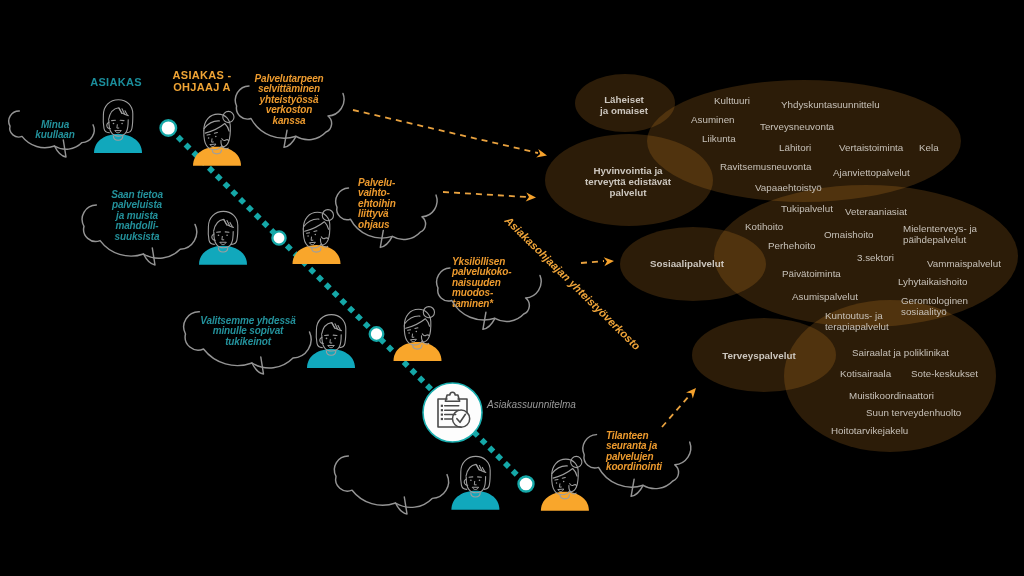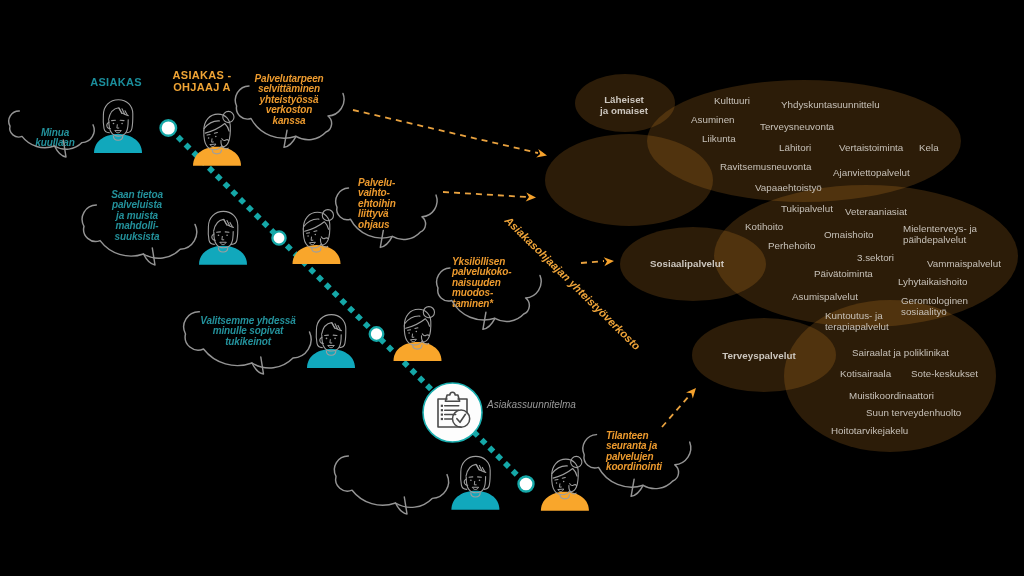--- a/index.html
+++ b/index.html
@@ -37,20 +37,23 @@
       <ellipse cx="890" cy="376" rx="106" ry="76"></ellipse>
       <ellipse cx="625" cy="103" rx="50" ry="29"></ellipse>
       <ellipse cx="629" cy="180" rx="84" ry="46"></ellipse>
       <ellipse cx="693" cy="264" rx="73" ry="37"></ellipse>
       <ellipse cx="764" cy="355" rx="72" ry="37"></ellipse>
     </g>
   </svg>
 
   <div class="elab" style="left:579px;top:94px;width:90px;">Läheiset
 ja omaiset</div>
+  <div class="elab" style="left:558px;top:165px;width:140px;">Hyvinvointia ja
+terveyttä edistävät
+palvelut</div>
   <div class="elab" style="left:627px;top:258px;width:120px;">Sosiaalipalvelut</div>
   <div class="elab" style="left:699px;top:350px;width:120px;">Terveyspalvelut</div>
 
   <div class="itm" style="left:714px;top:96px;">Kulttuuri</div>
   <div class="itm" style="left:781px;top:100px;">Yhdyskuntasuunnittelu</div>
   <div class="itm" style="left:691px;top:115px;">Asuminen</div>
   <div class="itm" style="left:760px;top:122px;">Terveysneuvonta</div>
   <div class="itm" style="left:702px;top:134px;">Liikunta</div>
   <div class="itm" style="left:779px;top:143px;">Lähitori</div>
   <div class="itm" style="left:839px;top:143px;">Vertaistoiminta</div>
@@ -60,35 +63,35 @@
   <div class="itm" style="left:755px;top:183px;">Vapaaehtoistyö</div>
   <div class="itm" style="left:781px;top:204px;">Tukipalvelut</div>
   <div class="itm" style="left:845px;top:207px;">Veteraaniasiat</div>
   <div class="itm" style="left:745px;top:222px;">Kotihoito</div>
   <div class="itm" style="left:824px;top:230px;">Omaishoito</div>
   <div class="itm" style="left:903px;top:224px;">Mielenterveys- ja</div>
   <div class="itm" style="left:903px;top:235px;">päihdepalvelut</div>
   <div class="itm" style="left:768px;top:241px;">Perhehoito</div>
   <div class="itm" style="left:857px;top:253px;">3.sektori</div>
   <div class="itm" style="left:927px;top:259px;text-align:center;">Vammaispalvelut</div>
-  <div class="itm" style="left:814px;top:269px;">Päivätoiminta</div>
+  <div class="itm" style="left:782px;top:269px;">Päivätoiminta</div>
   <div class="itm" style="left:898px;top:277px;">Lyhytaikaishoito</div>
   <div class="itm" style="left:792px;top:292px;">Asumispalvelut</div>
   <div class="itm" style="left:901px;top:296px;">Gerontologinen</div>
   <div class="itm" style="left:901px;top:307px;">sosiaalityö</div>
   <div class="itm" style="left:825px;top:311px;">Kuntoutus- ja</div>
   <div class="itm" style="left:825px;top:322px;">terapiapalvelut</div>
   <div class="itm" style="left:852px;top:348px;">Sairaalat ja poliklinikat</div>
   <div class="itm" style="left:840px;top:369px;">Kotisairaala</div>
   <div class="itm" style="left:911px;top:369px;">Sote-keskukset</div>
   <div class="itm" style="left:812px;top:391px;padding-left:37px;">Muistikoordinaattori</div>
   <div class="itm" style="left:866px;top:408px;">Suun terveydenhuolto</div>
   <div class="itm" style="left:831px;top:426px;">Hoitotarvikejakelu</div>
 
-  <div class="bub teal" style="left:9px;top:128px;width:92px;">Minua
+  <div class="bub teal" style="left:9px;top:120px;width:92px;">Minua
 kuullaan</div>
   <div class="bub teal" style="left:87px;top:190px;width:100px;">Saan tietoa
 palveluista
 ja muista
 mahdolli-
 suuksista</div>
   <div class="bub teal" style="left:194px;top:316px;width:108px;">Valitsemme yhdessä
 minulle sopivat
 tukikeinot</div>
 

